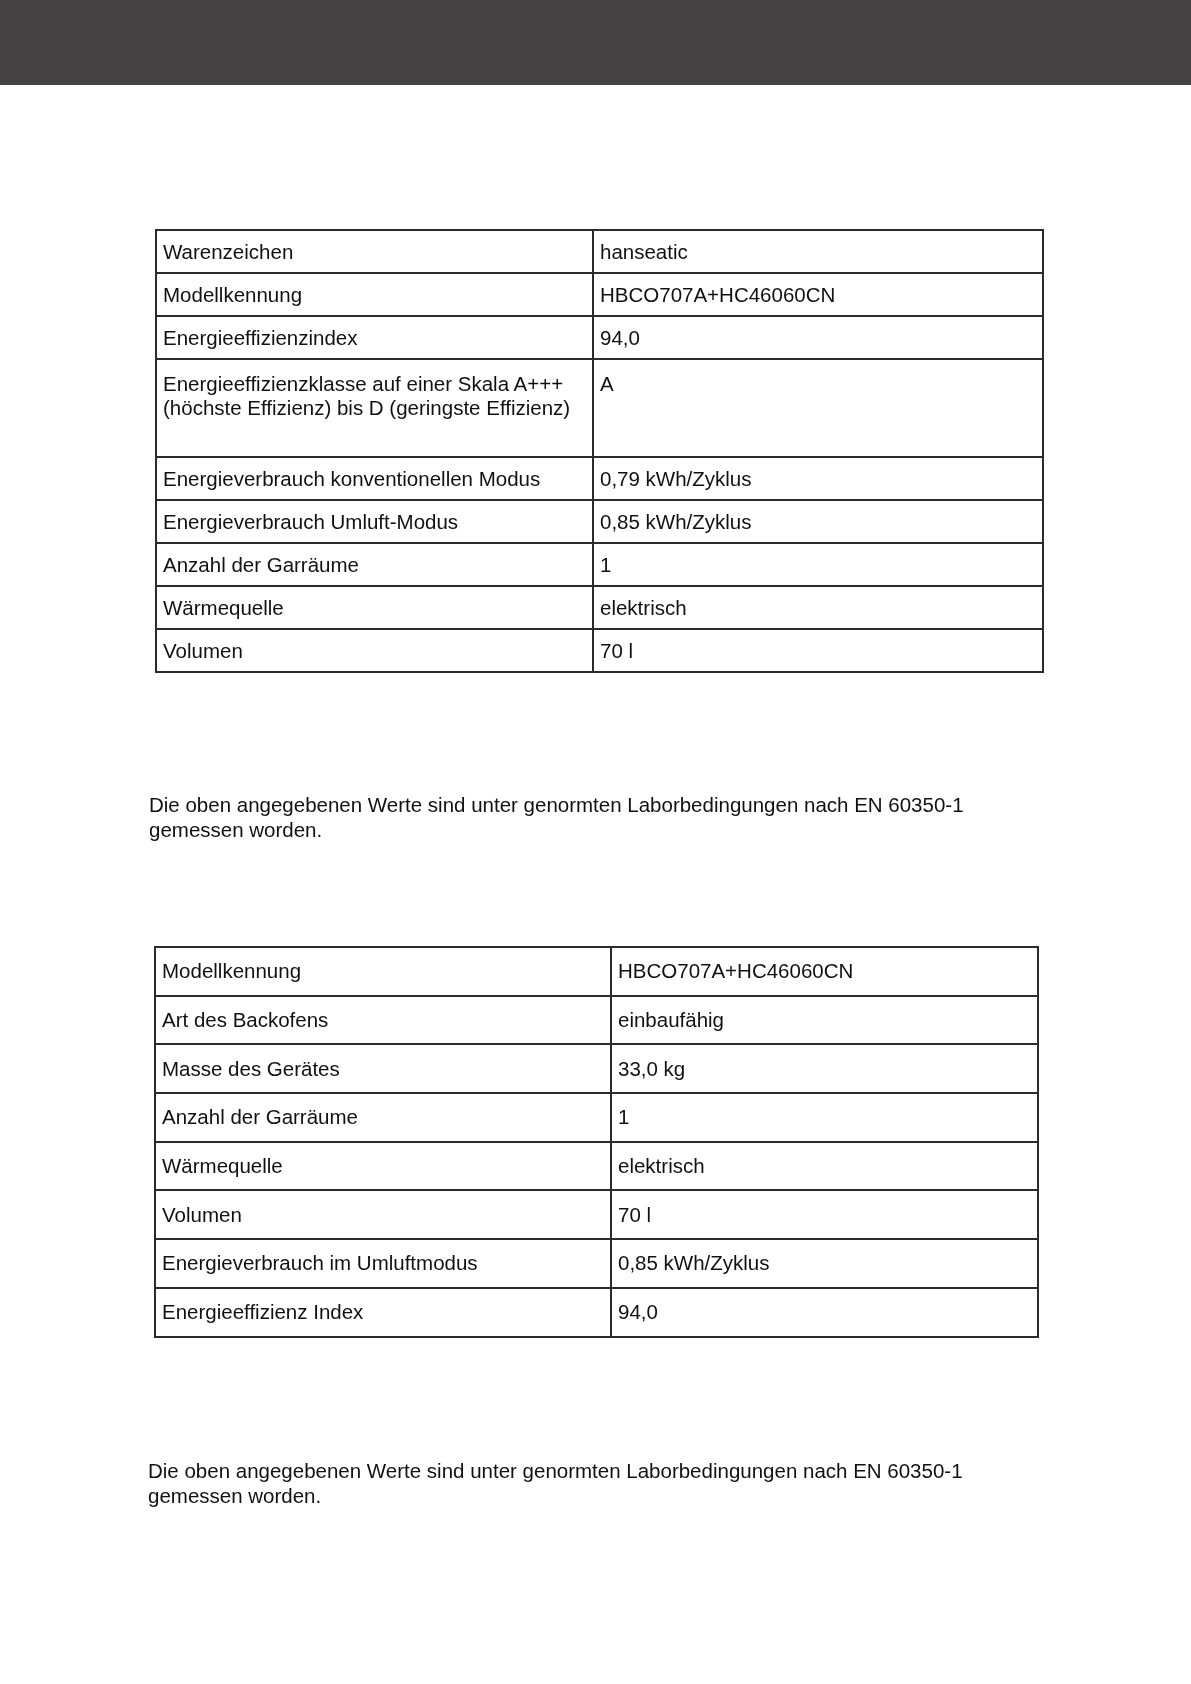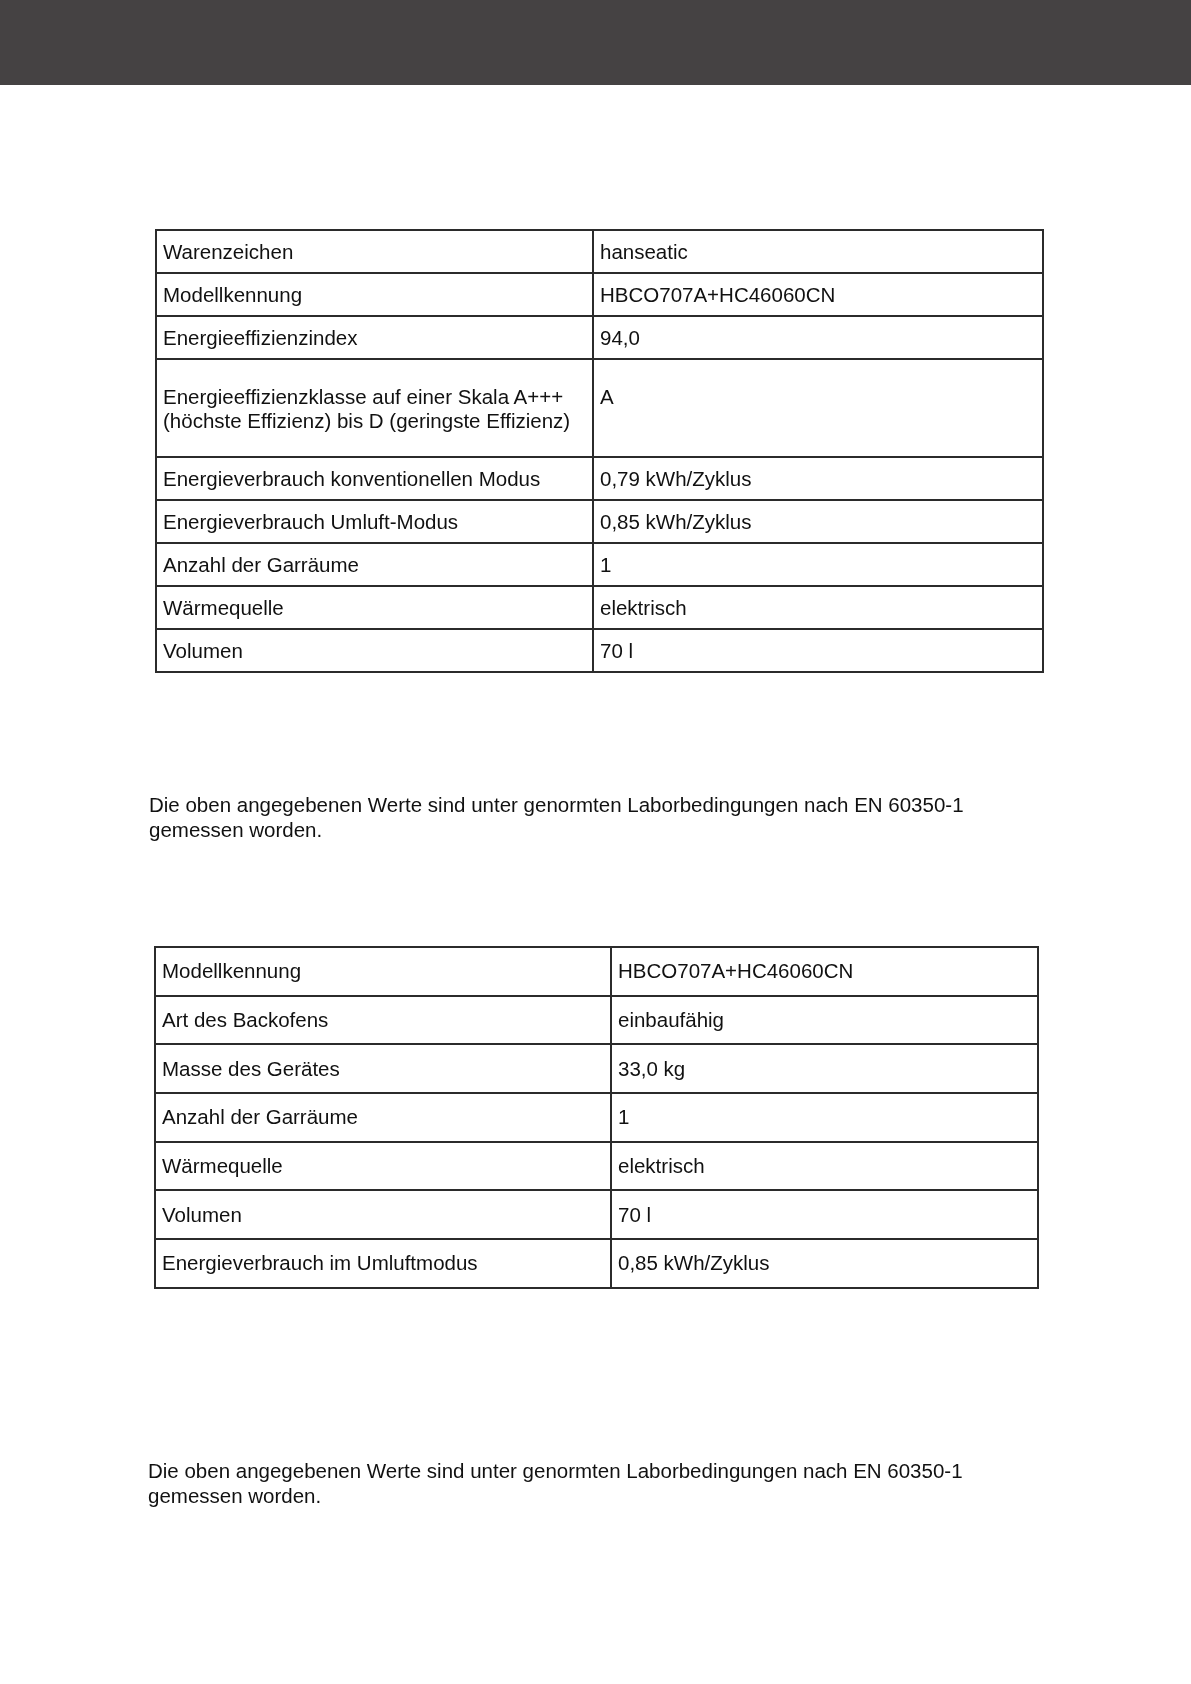--- a/index.html
+++ b/index.html
@@ -38,21 +38,21 @@
     }
     table.spec td.key {
       text-align: left;
     }
     table.spec td.val {
       text-align: left;
       margin-top: 12px;
     }
     table.spec tr.tall td {
       vertical-align: top;
-      padding-top: 25px;
+      padding-top: 12px;
     }
     #table1 {
       left: 155px;
       top: 229px;
       width: 887px;
     }
     #table1 col.c1 { width: 437px; }
     #table1 col.c2 { width: 450px; }
     #table1 tr { height: 43px; }
     #table1 tr.tall { height: 98px; }
@@ -156,16 +156,20 @@
       <td class="val">elektrisch</td>
     </tr>
     <tr>
       <td class="key">Volumen</td>
       <td class="val">70 l</td>
     </tr>
     <tr>
       <td class="key">Energieverbrauch im Umluftmodus</td>
       <td class="val">0,85 kWh/Zyklus</td>
     </tr>
+    <tr>
+      <td class="key">Energieeffizienz Index</td>
+      <td class="val">94,0</td>
+    </tr>
   </tbody>
 </table>
 
 <div id="note2" class="note">Die oben angegebenen Werte sind unter genormten Laborbedingungen nach EN 60350-1 gemessen worden.</div>
 
 </body></html>

